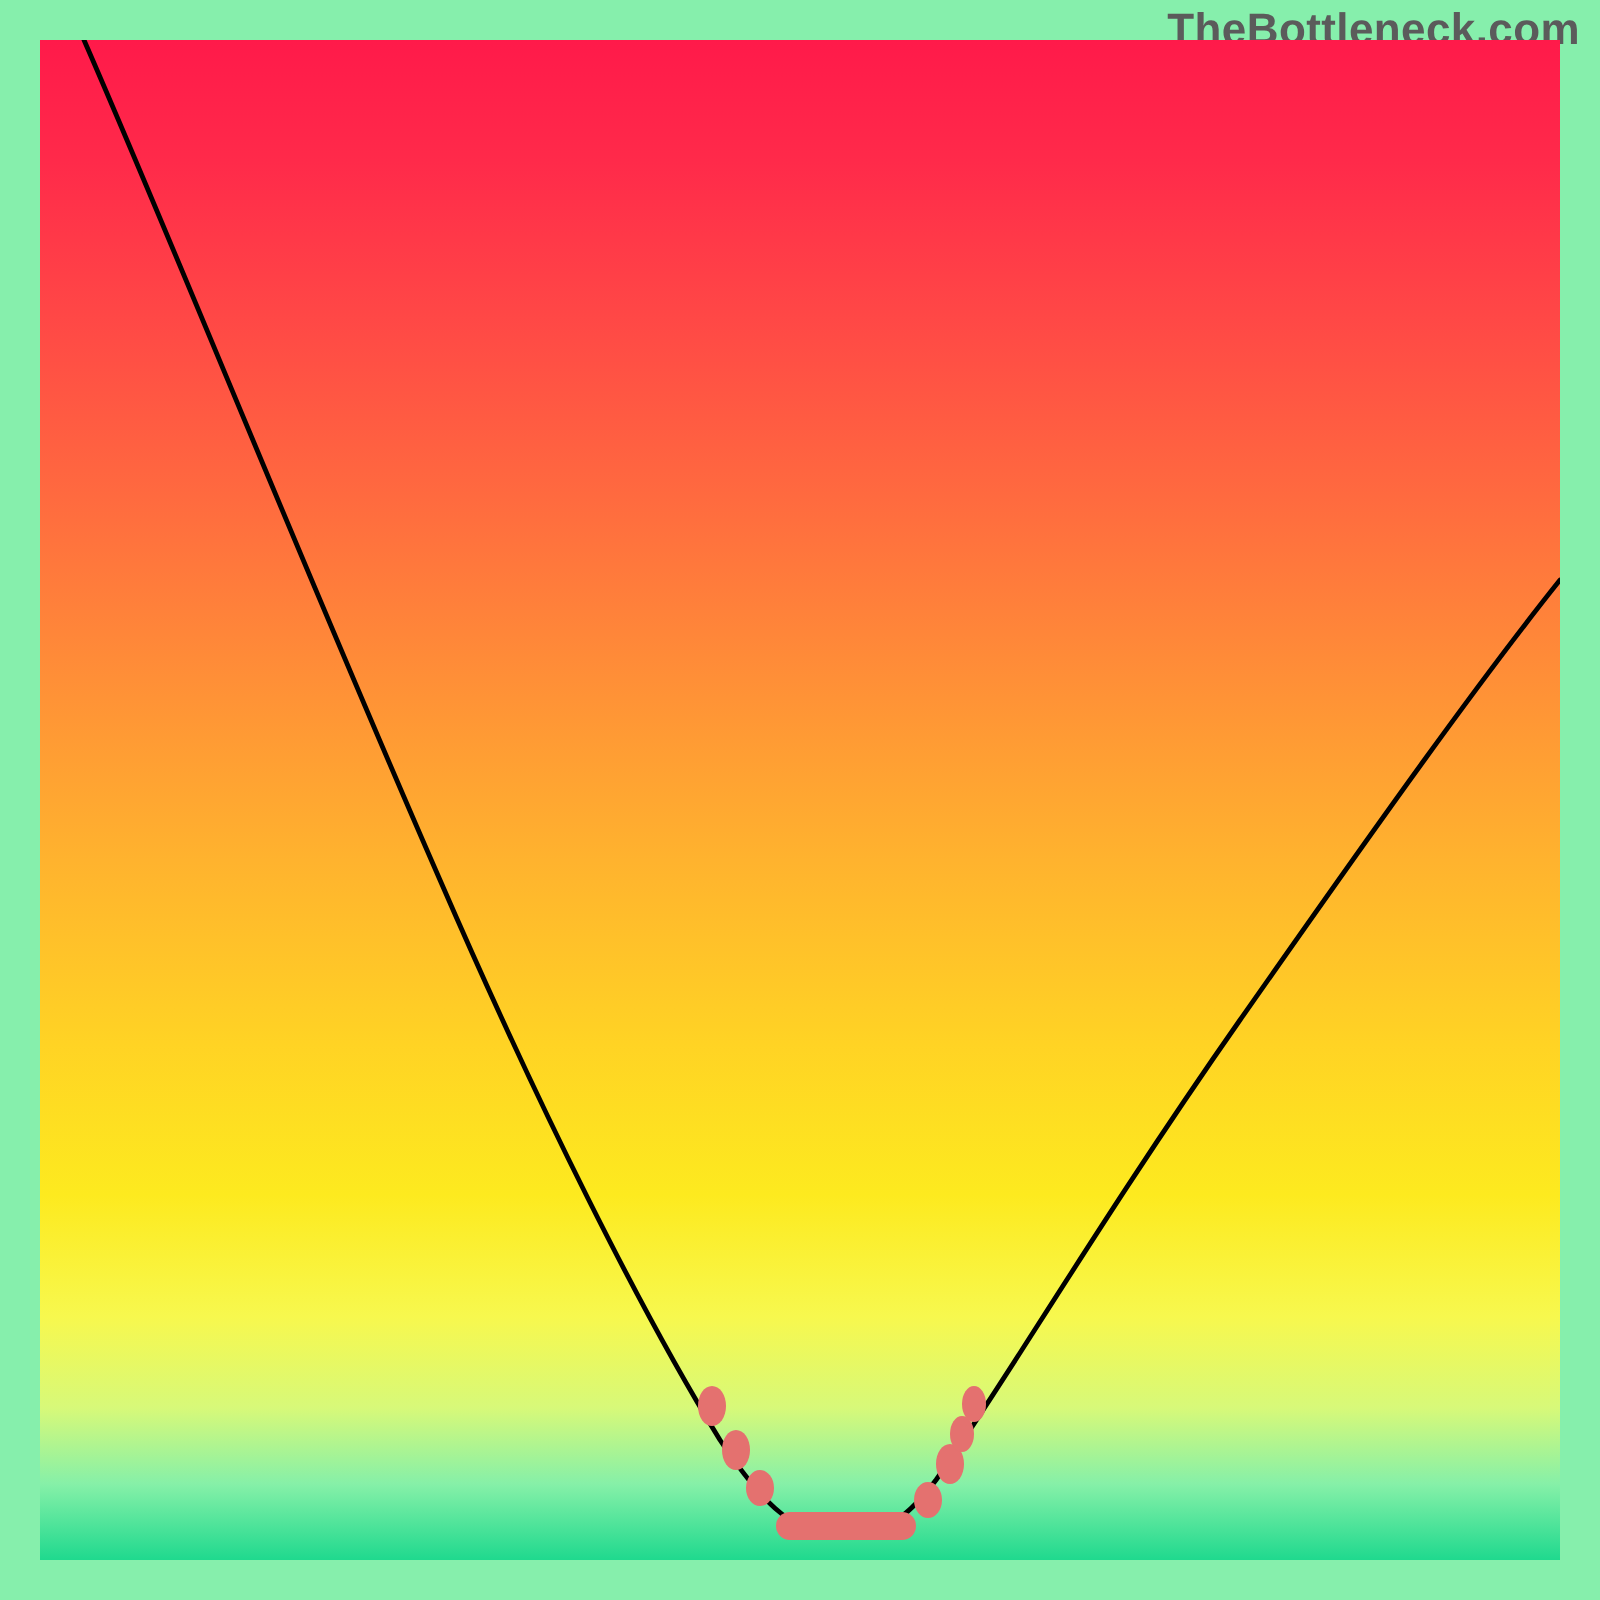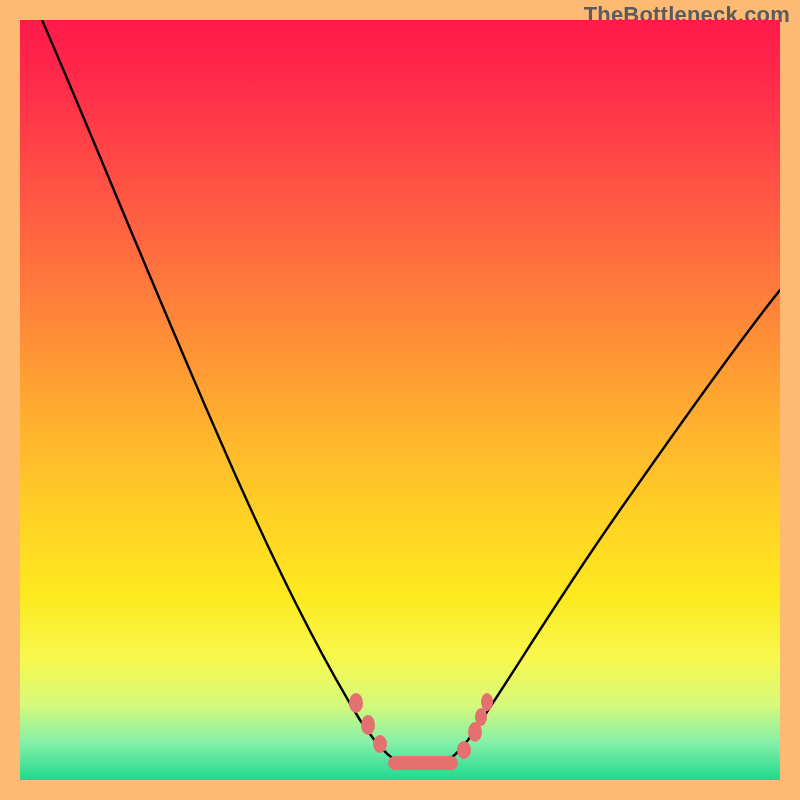--- a/index.html
+++ b/index.html
@@ -1,21 +1,21 @@
 <!DOCTYPE html>
 <html><head>
 <meta charset="utf-8">
 <style>
   * { margin: 0; padding: 0; box-sizing: border-box; }
   html, body { width: 800px; height: 800px; overflow: hidden; background: #000; }
   .frame {
     position: relative;
     width: 800px;
     height: 800px;
-    background: #fdba74;
+    background: #86efac;
   }
   .plot-area {
     position: absolute;
     left: 20px;
     top: 20px;
     width: 760px;
     height: 760px;
     background: linear-gradient(to bottom,
       #ff1a4a 0%,
       #ff2a4a 8%,

